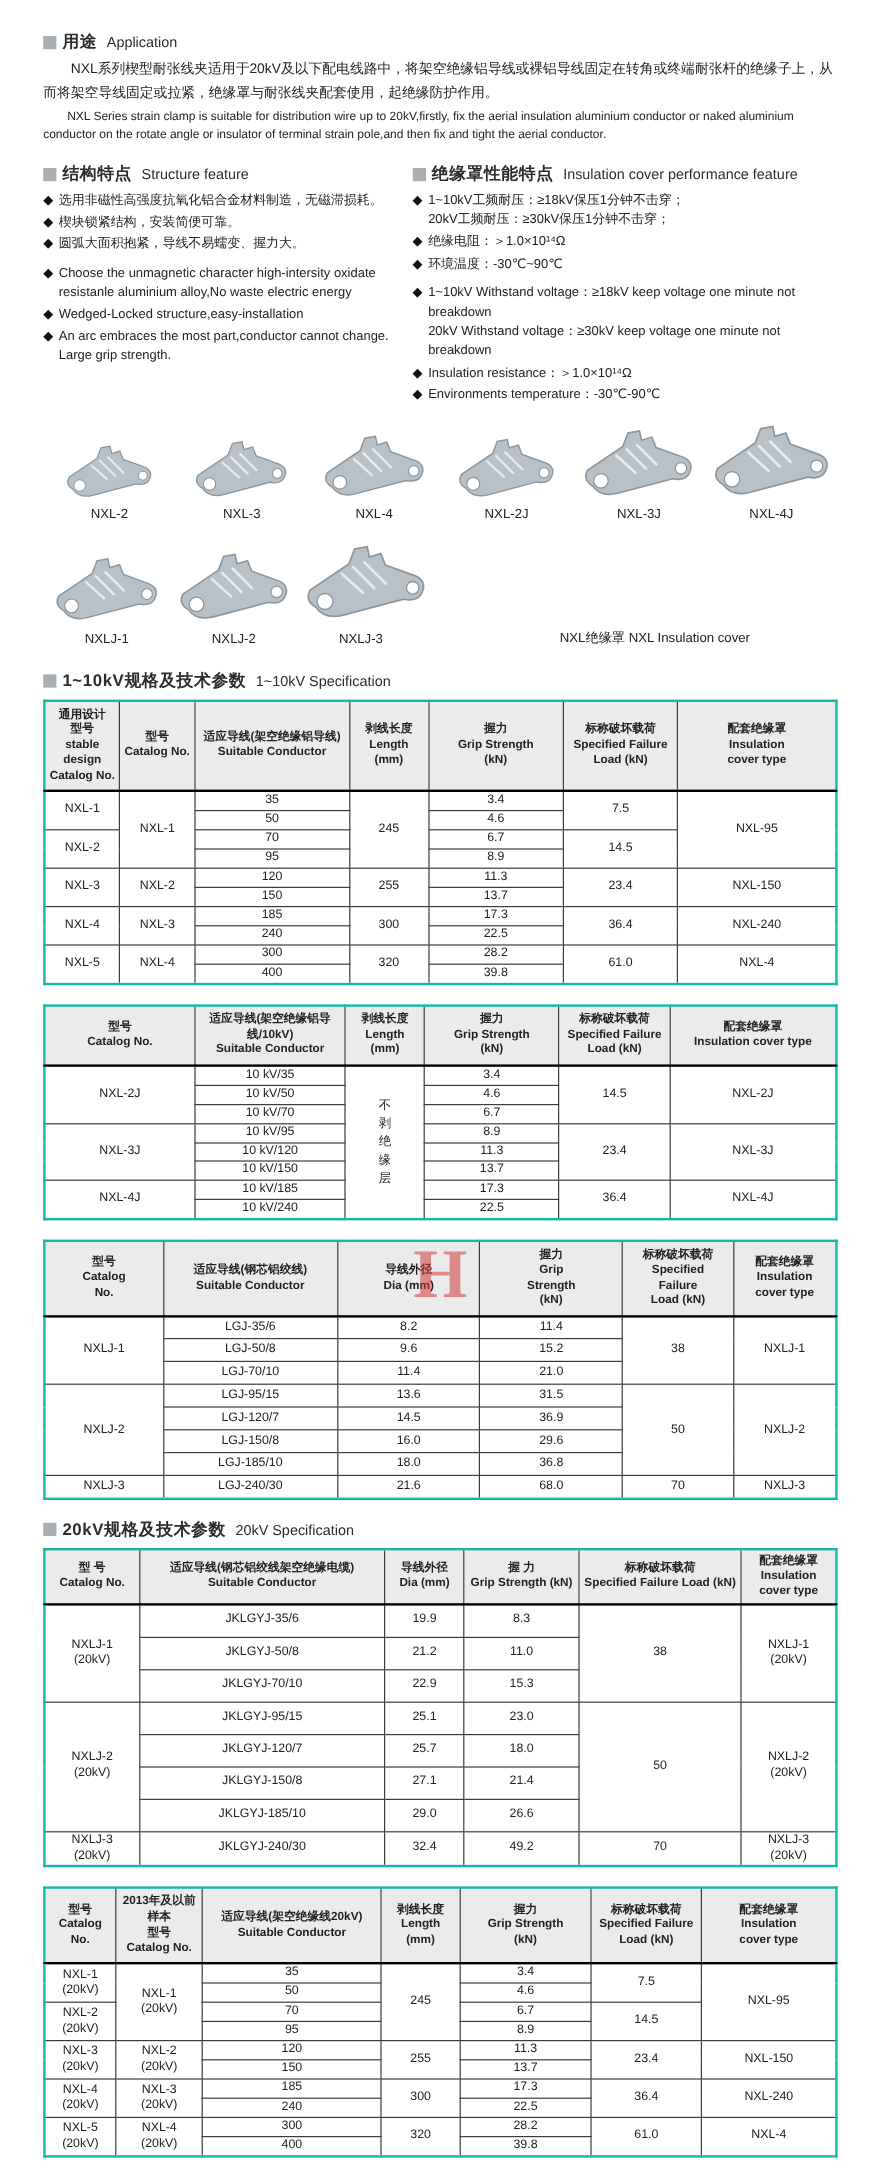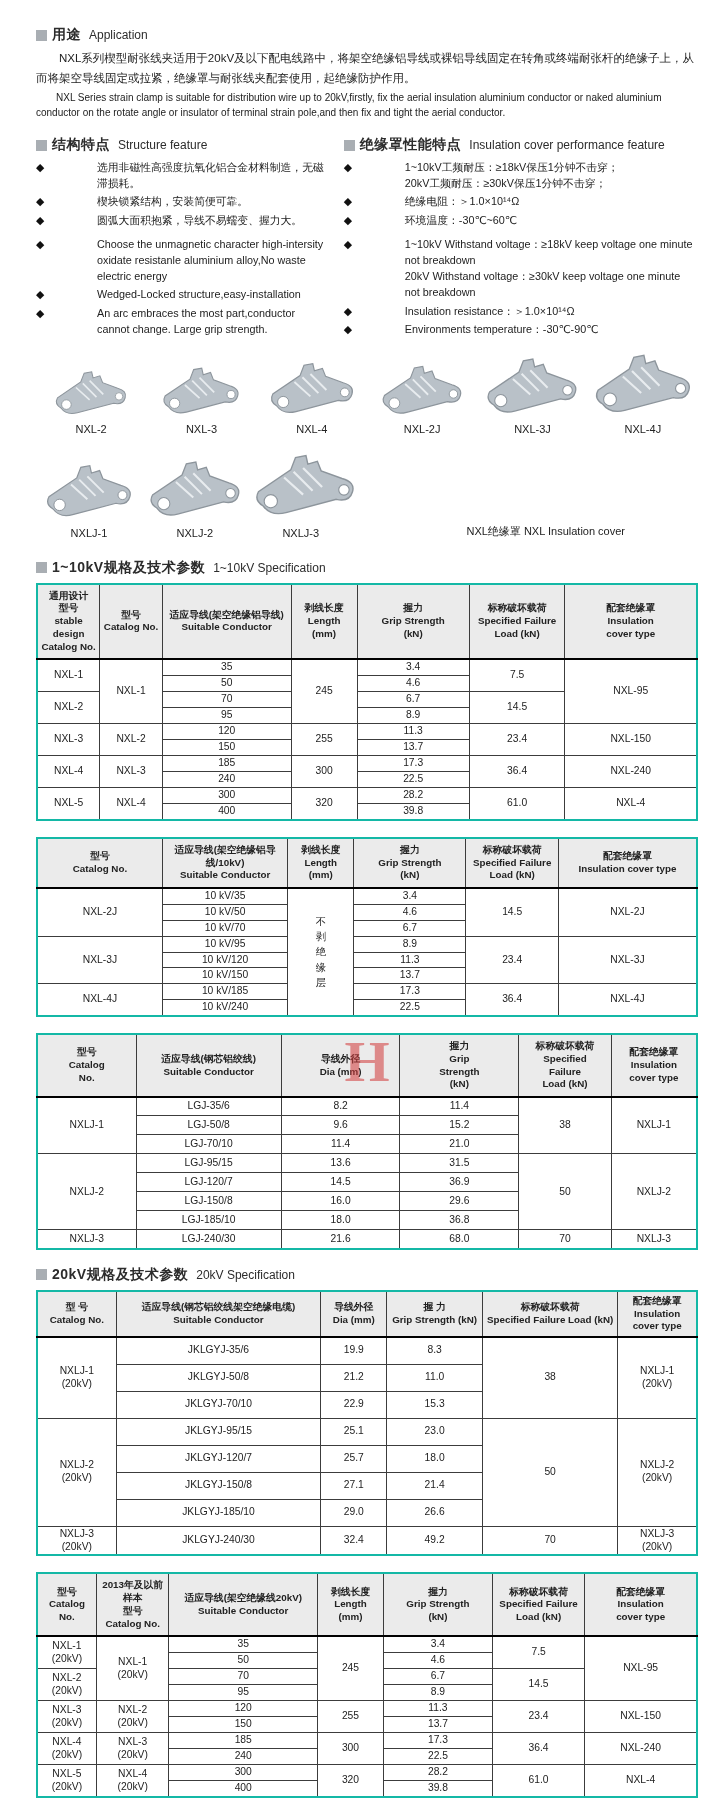--- a/index.html
+++ b/index.html
@@ -20,21 +20,21 @@
   p.cn { font-size:11.5px; line-height:1.7; text-indent:2em; color:#222; }
   p.en { font-size:10px; line-height:1.45; color:#222; margin-top:3px; text-indent:2em; }
 
   
   .cols { display:flex; gap:18px; margin-top:2px; }
   .col-l { width:45%; }
   .col-r { width:55%; }
   ul.feat { list-style:none; }
   ul.feat li { display:flex; font-size:10.8px; line-height:1.5; margin:2px 0; color:#222; }
   ul.feat .blt { flex:none; width:13px; color:#111; }
-  ul.feat .txt { flex:1; white-space:pre-line;margin-left:48px; }
+  ul.feat .txt { flex:1; white-space:pre-line; }
   ul.feat.en { margin-top:8px; }
 
   
   .prod-row { display:flex; align-items:flex-end; margin-top:10px; }
   .fig { flex:1; text-align:center; }
   .fig .label { font-size:11px; color:#222; margin-top:3px; }
   svg.clamp, svg.coverimg { display:inline-block; vertical-align:bottom; }
   .c-body { fill:var(--clamp-body,#b9c1c8); stroke:var(--clamp-shadow,#8d959c); stroke-width:1.5; }
   .c-hole { fill:#ffffff; stroke:var(--clamp-shadow,#8d959c); stroke-width:1.2; }
   .c-ridge { fill:none; stroke:#e8ecef; stroke-width:2.4; }
@@ -148,21 +148,21 @@
             <span class="blt">◆</span>
             <span class="txt">1~10kV工频耐压：≥18kV保压1分钟不击穿；
 20kV工频耐压：≥30kV保压1分钟不击穿；</span>
           </li>
         <li>
             <span class="blt">◆</span>
             <span class="txt">绝缘电阻：＞1.0×10¹⁴Ω</span>
           </li>
         <li>
             <span class="blt">◆</span>
-            <span class="txt">环境温度：-30℃~60℃</span>
+            <span class="txt">环境温度：-30℃~90℃</span>
           </li>
       </ul>
       <ul class="feat en">
         <li>
             <span class="blt">◆</span>
             <span class="txt">1~10kV Withstand voltage：≥18kV keep voltage one minute not breakdown
 20kV Withstand voltage：≥30kV keep voltage one minute not breakdown</span>
           </li>
         <li>
             <span class="blt">◆</span>

